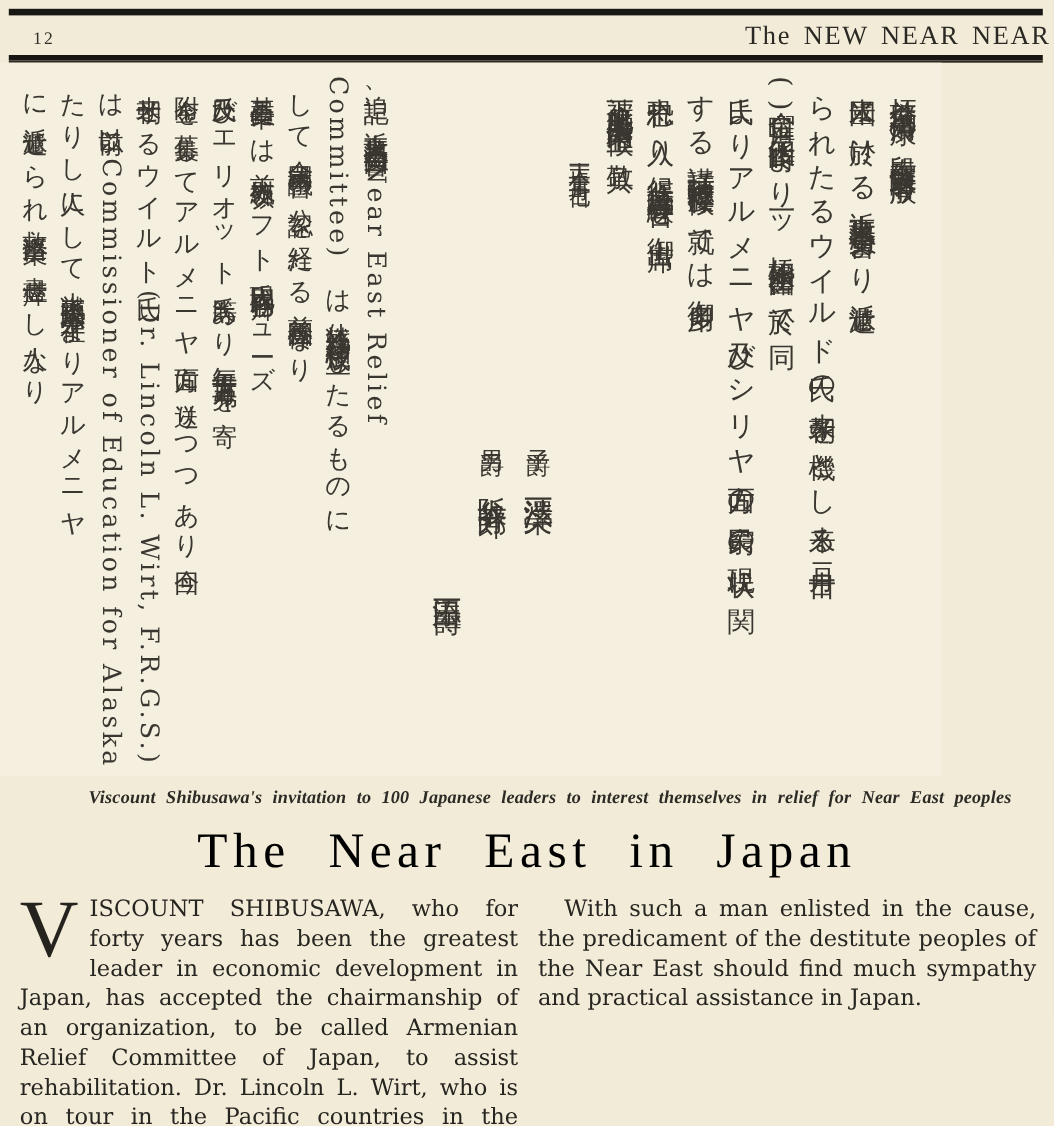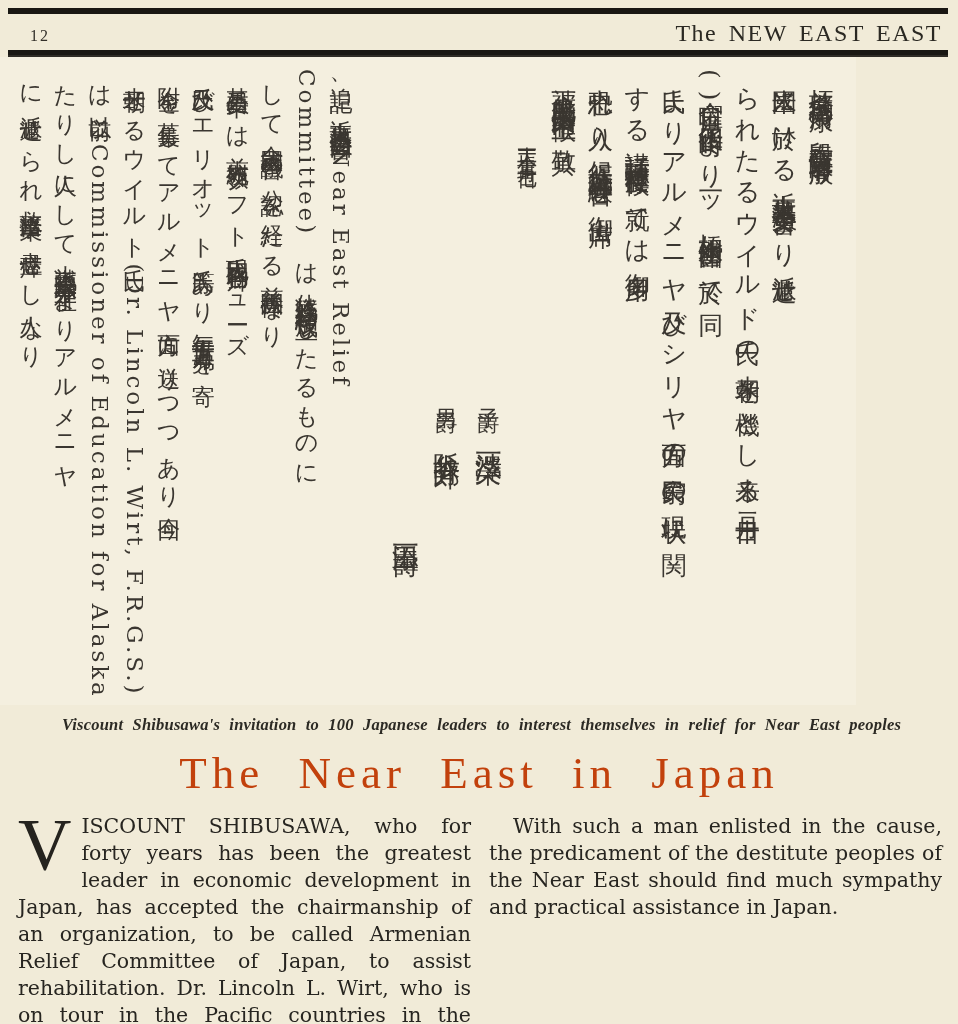--- a/index.html
+++ b/index.html
@@ -20,21 +20,21 @@
   
   .top-rule {
     margin: 8px 10px 0 8px;
     height: 6px;
     background: #191713;
   }
   .header-row {
     display: flex;
     align-items: baseline;
     justify-content: space-between;
-    padding: 6px 16px 3px 30px;
+    padding: 6px 3px 3px 30px;
   }
   .page-number {
     font-size: 16px;
     letter-spacing: 2px;
     color: #33302a;
   }
   .journal-title {
     font-size: 24px;
     letter-spacing: 1.5px;
     word-spacing: 4px;
@@ -80,39 +80,40 @@
     margin-top: 34px;
     display: inline;
   }
   .letter .sig .sig-title { display: inline; }
   .letter .sig .sig-gap { display: inline-block; block-size: 34px; }
   .letter .sig-noTitle { padding-top: 420px; }
   .letter .ps-first { margin-right: 36px; }
 
   
   .caption {
+    text-align: center;
     font-weight: bold;
     font-style: italic;
     font-size: 16.5px;
     word-spacing: 5px;
     letter-spacing: 0.2px;
     padding: 10px 20px 0 20px;
     color: #2c2a24;
     margin-left: 42px;
   }
 
   
   .article-title {
     text-align: center;
     font-size: 45px;
     font-weight: normal;
     letter-spacing: 5px;
     word-spacing: 18px;
     margin-top: 12px;
-    color: #c2410c;
+    color: #000000;
   }
   .columns {
     display: flex;
     gap: 18px;
     padding: 14px 16px 0 18px;
     font-family: "DejaVu Serif", serif;
     font-size: 20.5px;
     line-height: 27px;
     text-align: justify;
     color: #272520;
@@ -131,21 +132,21 @@
 </style>
 </head>
 <body>
 
 <div class="page">
 
   <div class="top-rule"></div>
 
   <div class="header-row">
     <span class="page-number">12</span>
-    <span class="journal-title">The NEW EAST EAST</span>
+    <span class="journal-title">The NEW NEAR NEAR</span>
   </div>
 
   <div class="double-rule"></div>
 
   <div class="letter">
     <p class="main">拝啓愈々御清康の段奉賀候陳者今般</p>
     <p class="main">米國に於ける近東救済委員會より派遣せ</p>
     <p class="main">られたるウイルド氏の来朝を機とし来る二月十日</p>
     <p class="main">(金曜日)午後四時より一ッ橋如水會館に於て同</p>
     <p class="main">氏よりアルメニヤ及びシリヤ方面の窮民の現状に関</p>

